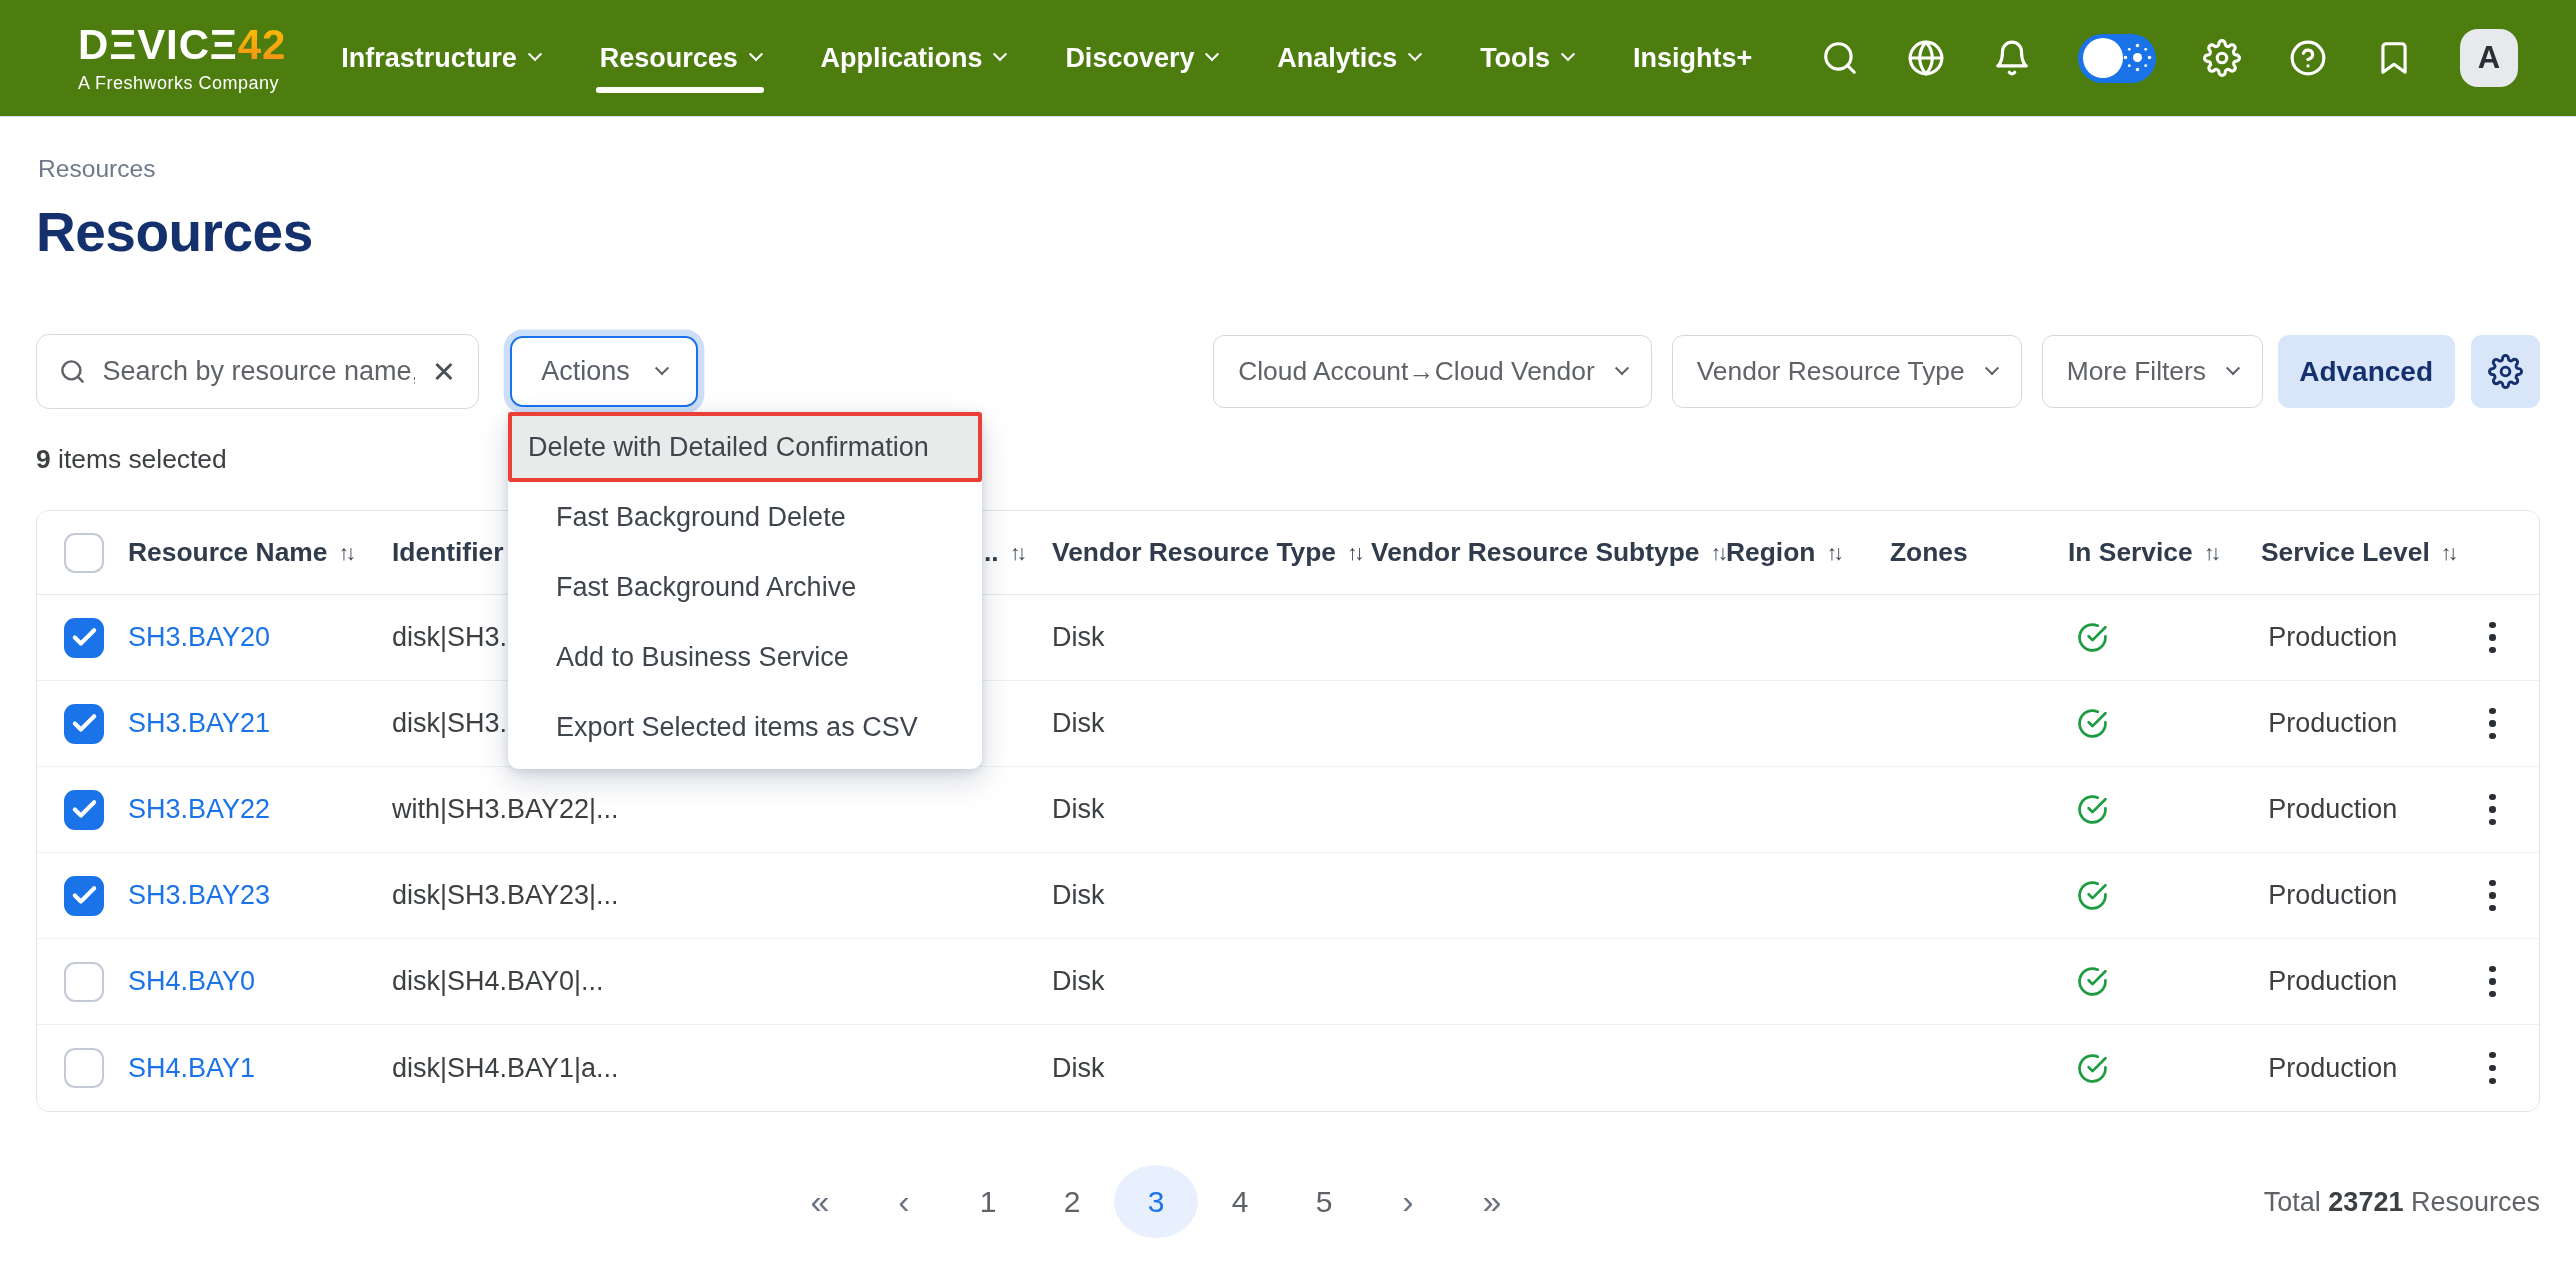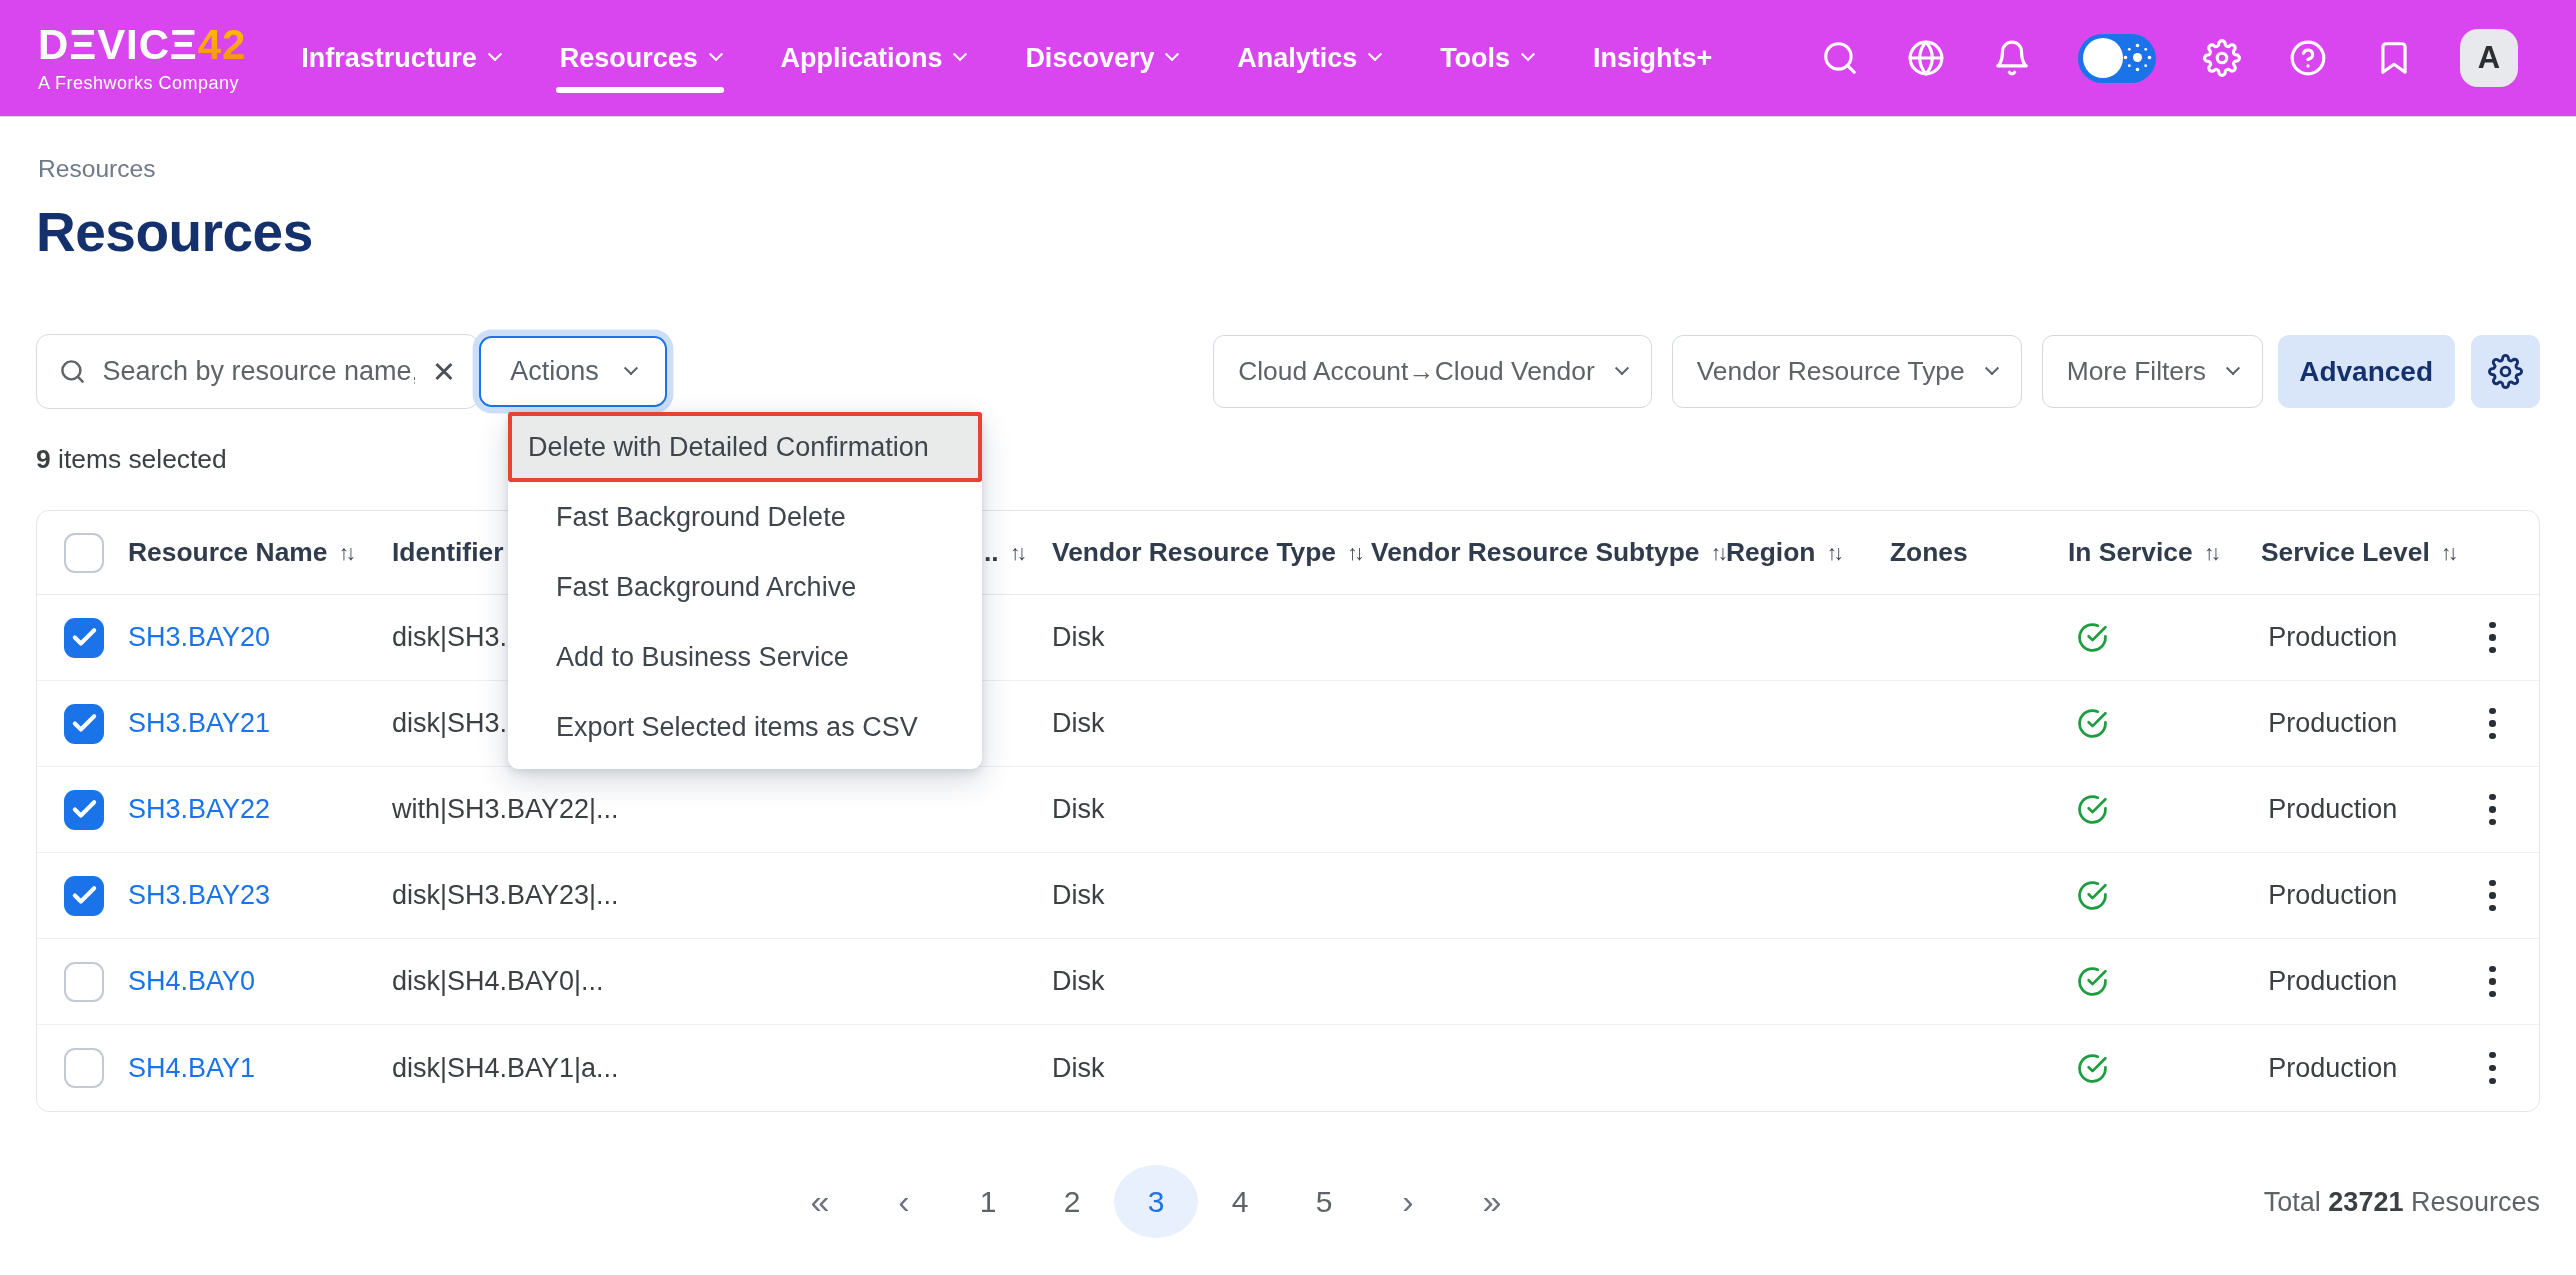--- a/index.html
+++ b/index.html
@@ -2,21 +2,21 @@
 <html style="font-size:14.6px"><head>
 <meta charset="utf-8">
 <style>
   * { box-sizing: border-box; margin: 0; padding: 0; }
   html,body { background:#fff; }
   .page {
     position: relative; width: 2576px; height: 1275px; overflow: hidden;
     background: #fff; font-family: "Liberation Sans", sans-serif; color:#3C4043;
   }
   
-  .navbar { height:117px; background:#d946ef; display:flex; align-items:center; border-bottom:1.8px solid #D9DEE8; }
+  .navbar { height:117px; background:#4d7c0f; display:flex; align-items:center; border-bottom:1.8px solid #D9DEE8;padding-left:40px; }
   .logo { margin-left:38px; margin-right:55px; line-height:1; cursor:pointer; }
   .logo .row1 { font-size:42px; font-weight:700; letter-spacing:0.9px; color:#fff; }
   .logo .row1 .accent { background:linear-gradient(180deg,#FFC200,#F08C1B); -webkit-background-clip:text; background-clip:text; color:transparent; }
   .logo .row2 { font-size:18px; color:#fff; margin-top:7.3px; letter-spacing:0.5px; }
   .nav-items { display:flex; align-items:center; gap:60px; height:117px; }
   .nav-item { position:relative; display:flex; align-items:center; gap:12.8px; height:117px; color:#fff; font-size:27px; font-weight:700; cursor:pointer; white-space:nowrap; }
   .nav-item.active::after { content:""; position:absolute; left:-3.6px; right:-3.6px; bottom:24px; height:5.5px; background:#fff; border-radius:2.7px; }
   .chev { width:10px; height:10px; border-right:2.7px solid currentColor; border-bottom:2.7px solid currentColor; transform:rotate(45deg) translate(-2.7px,-2.7px); display:inline-block; }
   .nav-right { margin-left:auto; display:flex; align-items:center; gap:46px; padding-right:58px; }
   .icon-btn { width:40px; height:40px; display:flex; align-items:center; justify-content:center; cursor:pointer; }
@@ -30,21 +30,21 @@
   .breadcrumb { margin:38px 0 0 38px; font-size:24.6px; color:#6E7A8A; cursor:pointer; }
   .page-title { margin:20px 0 0 36px; font-size:55px; line-height:58px; font-weight:700; color:#14316E; letter-spacing:-0.5px; }
   
   .toolbar { margin:73px 36px 0 36px; height:75px; display:flex; justify-content:space-between; align-items:center; }
   .tb-left { display:flex; align-items:center; height:75px; }
   .search-box { width:443px; height:75px; border:1.8px solid #D5DAE1; border-radius:12.8px; display:flex; align-items:center; gap:16.4px; padding:0 22px; background:#fff; }
   .search-box svg { width:27px; height:27px; stroke:#5F6368; fill:none; stroke-width:2.2; stroke-linecap:round; flex:none; }
   .search-box input { flex:1; min-width:0; border:none; outline:none; font-size:27px; color:#3C4043; font-family:inherit; background:transparent; }
   .search-box input::placeholder { color:#5F6368; opacity:1; }
   .clear-x { font-size:29px; color:#4A4F55; cursor:pointer; flex:none; }
-  .actions-btn { width:188px; height:71px; background:#fff; border:2.7px solid #1A73E8; border-radius:12.8px; box-shadow:0 0 0 6.4px #CDDFF8; display:flex; align-items:center; justify-content:center; gap:27px; font-size:27px; color:#5A6069; cursor:pointer; }
+  .actions-btn { margin-left:31px; width:188px; height:71px; background:#fff; border:2.7px solid #1A73E8; border-radius:12.8px; box-shadow:0 0 0 6.4px #CDDFF8; display:flex; align-items:center; justify-content:center; gap:27px; font-size:27px; color:#5A6069; cursor:pointer; }
   .actions-btn .chev, .select-box .chev { color:#5F6368; border-right-width:2.3px; border-bottom-width:2.3px; }
   .tb-right { display:flex; align-items:center; height:75px; }
   .select-box { height:73px; border:1.8px solid #D3D8DF; border-radius:11px; background:#fff; display:flex; align-items:center; justify-content:space-between; padding:0 24px; font-size:26.4px; color:#5F6368; margin-left:20px; cursor:pointer; white-space:nowrap; }
   .advanced-btn { margin-left:14.6px; width:177px; height:73px; background:#D9E6FA; border-radius:11px; display:flex; align-items:center; justify-content:center; font-size:28px; font-weight:700; color:#14316E; cursor:pointer; }
   .gear-btn { margin-left:16.4px; width:69px; height:73px; background:#D9E6FA; border-radius:11px; display:flex; align-items:center; justify-content:center; cursor:pointer; }
   .gear-btn svg { width:35px; height:35px; stroke:#14316E; fill:none; stroke-width:2; stroke-linecap:round; stroke-linejoin:round; }
   
   .selection { margin:35px 0 0 36px; font-size:26.4px; color:#3C4043; }
   .selection b { font-weight:700; }
   

